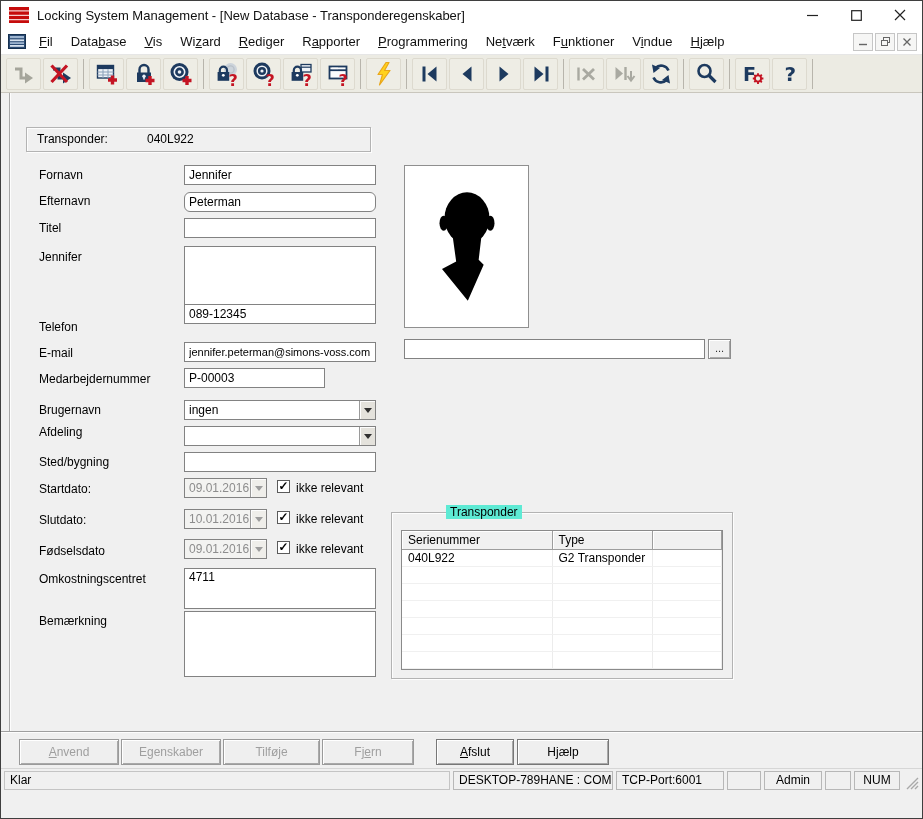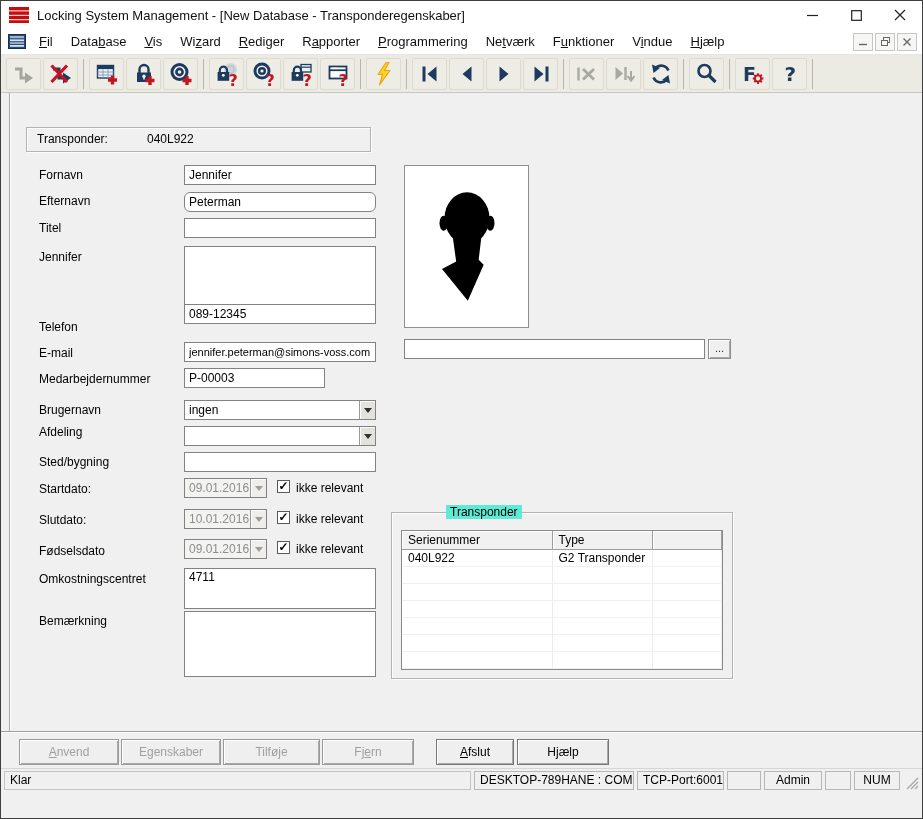--- a/index.html
+++ b/index.html
@@ -456,21 +456,21 @@
       <div class="abtn disabled" style="left: 222px; width: 97px;">Tilføje</div>
       <div class="abtn disabled" style="left: 321px; width: 92px;">Fj<u>e</u>rn</div>
       <div class="abtn" style="left: 435px; width: 78px;"><u>A</u>fslut</div>
       <div class="abtn" style="left: 516px; width: 92px;">Hjælp</div>
     </div>
 
   <div class="statusbar">
     <div class="seg ready">Klar</div>
     <span id="status-segments" style="display:flex;gap:3px">
         <div class="seg" style="width: 160px;">DESKTOP-789HANE : COM(*)</div>
-        <div class="seg" style="width: 87px;">TCP-Port:6001</div>
+        <div class="seg" style="width: 108px;">TCP-Port:6001</div>
         <div class="seg" style="width: 34px;"></div>
         <div class="seg center" style="width: 58px;">Admin</div>
         <div class="seg" style="width: 26px;"></div>
         <div class="seg center" style="width: 46px;">NUM</div>
       </span>
     <div class="grip">
       <svg width="13" height="13" viewBox="0 0 13 13">
         <path d="M12 1 L1 12 M12 5 L5 12 M12 9 L9 12" stroke="#a9a9a9" stroke-width="1.4"></path>
       </svg>
     </div>

